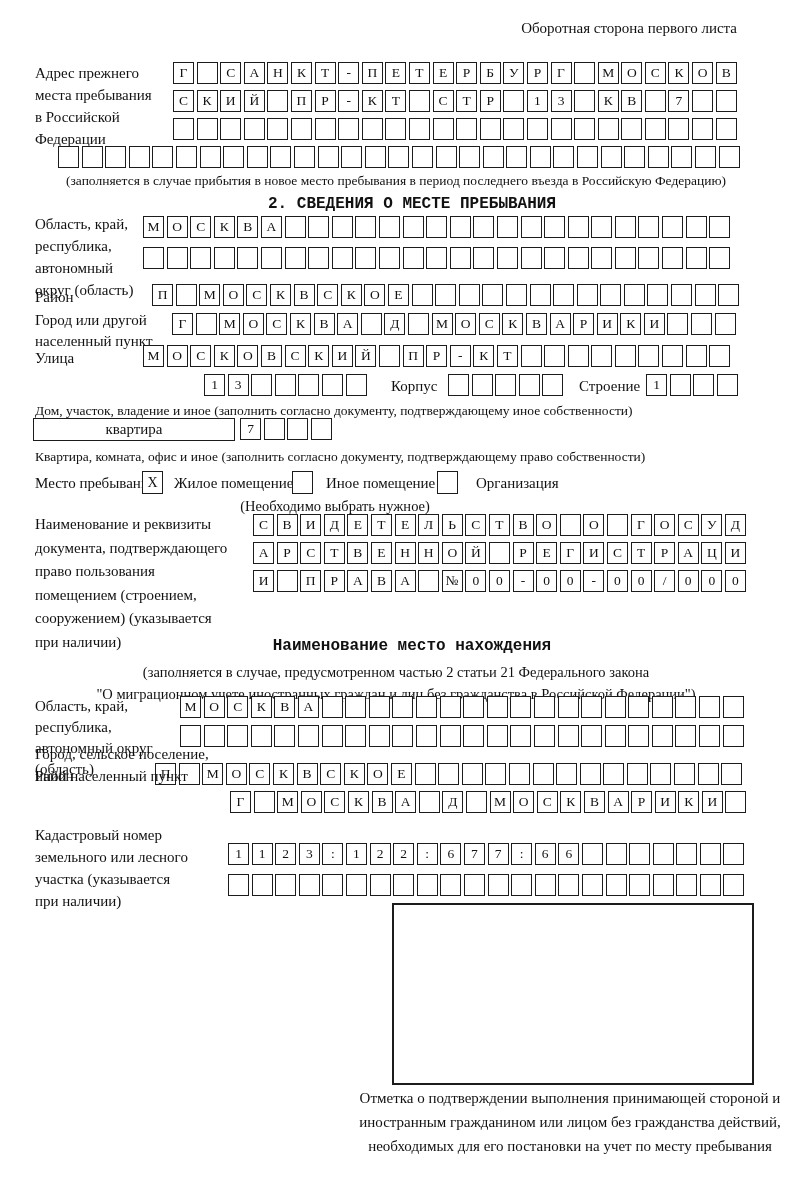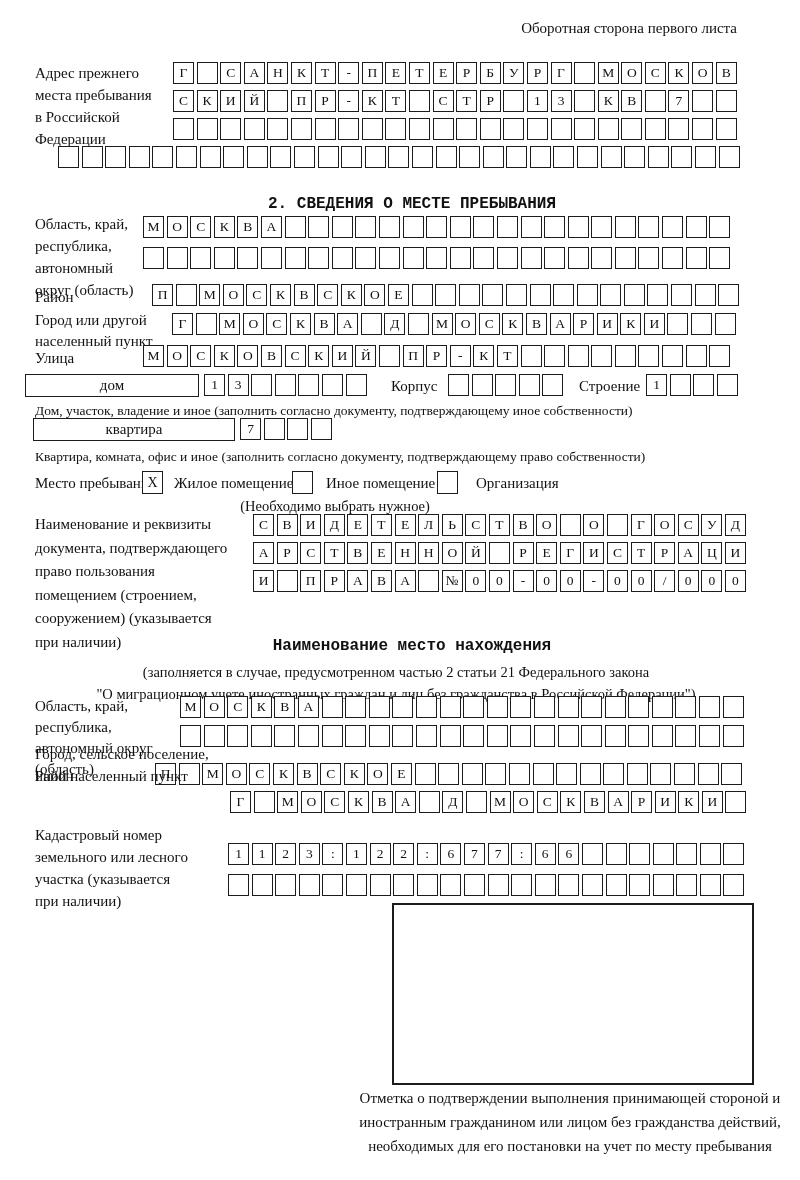--- a/index.html
+++ b/index.html
@@ -144,20 +144,21 @@
       <span class="cell"></span>
       <span class="cell"></span>
       <span class="cell"></span>
       <span class="cell"></span>
       <span class="cell"></span>
       <span class="cell"></span>
       <span class="cell"></span>
       <span class="cell"></span>
       <span class="cell"></span>
     </div>
+  <div class="note center" style="top:172px;">(заполняется в случае прибытия в новое место пребывания в период последнего въезда в Российскую Федерацию)</div>
 
   <div class="title" style="top:195px;">2. СВЕДЕНИЯ О МЕСТЕ ПРЕБЫВАНИЯ</div>
 
   <div class="lbl" style="left:35px; top:213px;">Область, край,
 республика,
 автономный
 округ (область)</div>
   <div class="cellrow" style="left:143px; top:216px;">
       <span class="cell">М</span>
       <span class="cell">О</span>
@@ -293,21 +294,20 @@
       <span class="cell"></span>
       <span class="cell"></span>
       <span class="cell"></span>
       <span class="cell"></span>
       <span class="cell"></span>
       <span class="cell"></span>
       <span class="cell"></span>
       <span class="cell"></span>
     </div>
 
-  <div class="widebox" style="left:25px; top:374px; width:172px;">дом</div>
   <div class="cellrow" style="left:204px; top:374px;">
       <span class="cell">1</span>
       <span class="cell">3</span>
       <span class="cell"></span>
       <span class="cell"></span>
       <span class="cell"></span>
       <span class="cell"></span>
       <span class="cell"></span>
     </div>
   <div class="lbl" style="left:391px; top:375px;">Корпус</div>

